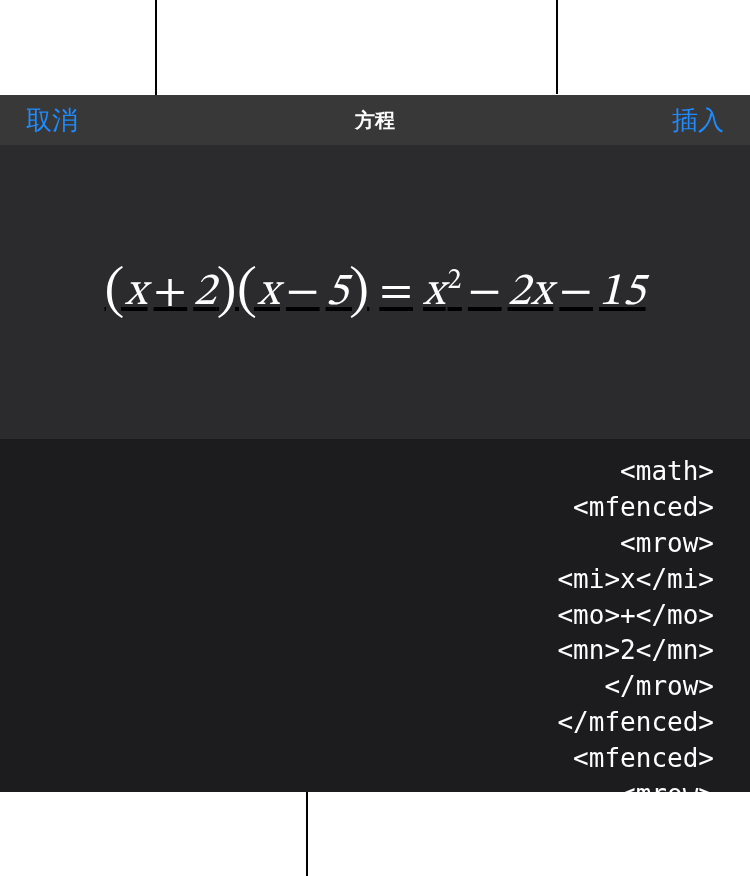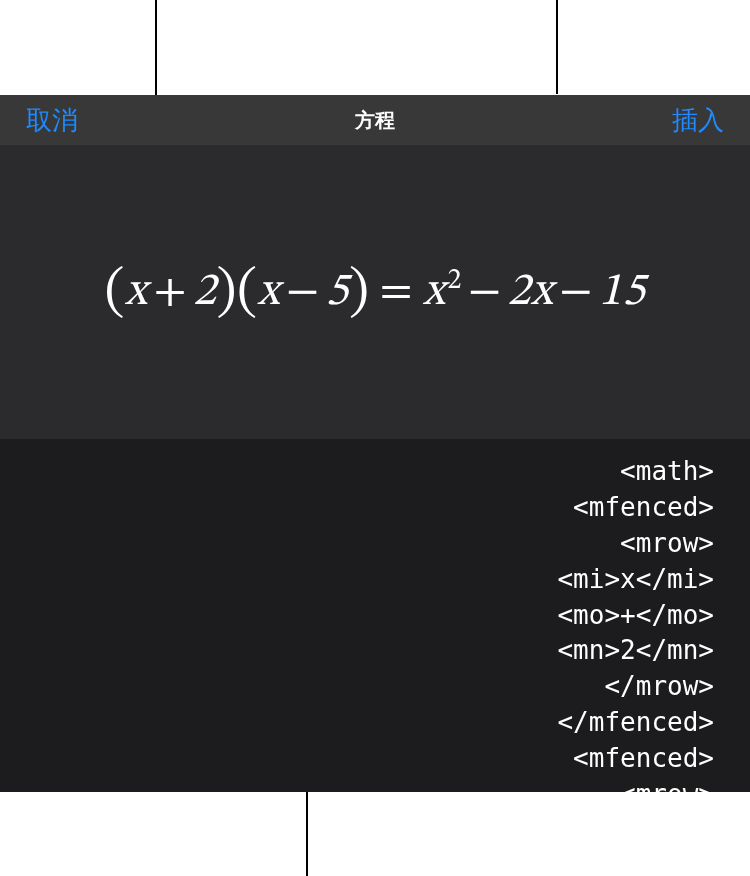--- a/index.html
+++ b/index.html
@@ -57,20 +57,21 @@
       font-weight: 600;
     }
 
     .preview-pane {
       height: 295px;
       background: #2b2b2d;
       display: flex;
       align-items: center;
       justify-content: center;
       border-bottom: 1px solid #1b1b1b;
+      text-decoration: underline;
     }
     .equation {
       color: #ffffff;
       font-family: "STIX Two Math","Cambria Math","Times New Roman",serif;
       font-style: italic;
       font-size: 46px;
       white-space: nowrap;
       letter-spacing: 0.5px;
     }
     .equation .op { font-style: normal; padding: 0 6px; }

